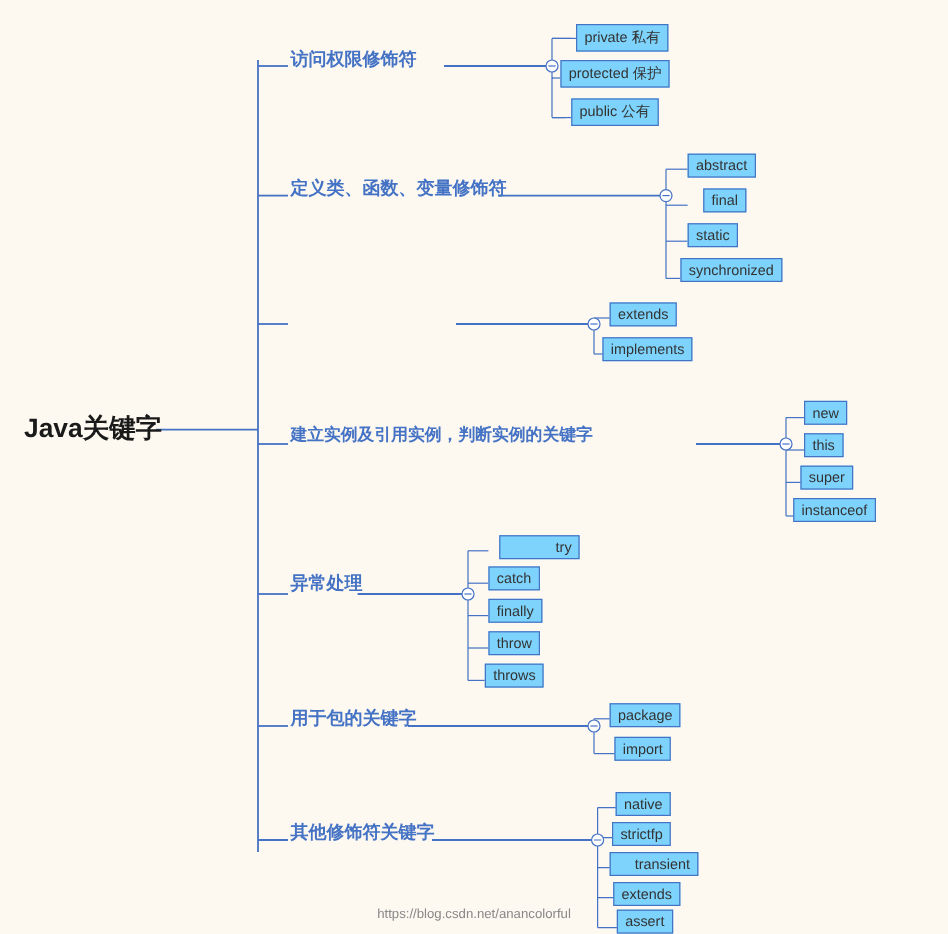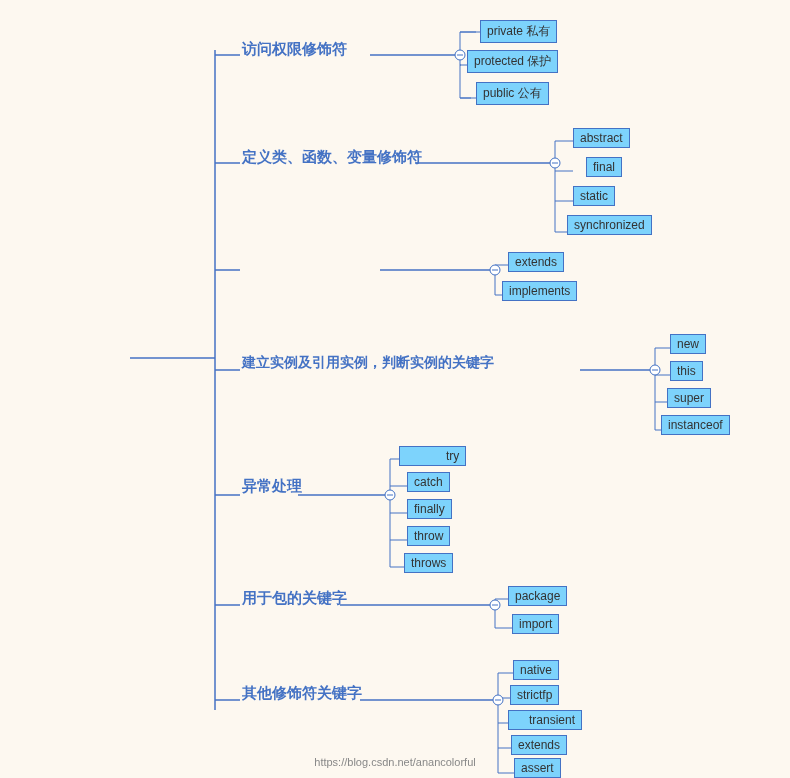--- a/index.html
+++ b/index.html
@@ -153,20 +153,21 @@
     <circle cx="390" cy="495" r="5" fill="white" stroke="#4472c4" stroke-width="1"></circle>
     <line x1="387" y1="495" x2="393" y2="495" stroke="#4472c4" stroke-width="1"></line>
 
     <circle cx="495" cy="605" r="5" fill="white" stroke="#4472c4" stroke-width="1"></circle>
     <line x1="492" y1="605" x2="498" y2="605" stroke="#4472c4" stroke-width="1"></line>
 
     <circle cx="498" cy="700" r="5" fill="white" stroke="#4472c4" stroke-width="1"></circle>
     <line x1="495" y1="700" x2="501" y2="700" stroke="#4472c4" stroke-width="1"></line>
   </svg>
 
+  <div class="root-node" style="top: 342px; left: 20px;">Java关键字</div>
 
   <div class="branch-label" style="top: 40px; left: 242px;">访问权限修饰符</div>
 
   <div class="leaf-node" style="top: 20px; left: 480px;">private 私有</div>
   <div class="leaf-node" style="top: 50px; left: 467px;">protected 保护</div>
   <div class="leaf-node" style="top: 82px; left: 476px;">public 公有</div>
 
   <div class="branch-label" style="top: 148px; left: 242px;">定义类、函数、变量修饰符</div>
   <div class="leaf-node" style="top: 128px; left: 573px;">abstract</div>
   <div class="leaf-node" style="top: 157px; left: 586px;">final</div>
@@ -176,21 +177,21 @@
   <div class="leaf-node" style="top: 252px; left: 508px;">extends</div>
   <div class="leaf-node" style="top: 281px; left: 502px;">implements</div>
 
   <div class="branch-label" style="top: 354px; left: 242px; font-size: 14px;">建立实例及引用实例，判断实例的关键字</div>
   <div class="leaf-node" style="top: 334px; left: 670px;">new</div>
   <div class="leaf-node" style="top: 361px; left: 670px;">this</div>
   <div class="leaf-node" style="top: 388px; left: 667px;">super</div>
   <div class="leaf-node" style="top: 415px; left: 661px;">instanceof</div>
 
   <div class="branch-label" style="top: 477px; left: 242px;">异常处理</div>
-  <div class="leaf-node" style="top: 446px; left: 399px; padding-left: 46px;">try</div>
+  <div class="leaf-node" style="top: 446px; left: 416px; padding-left: 46px;">try</div>
   <div class="leaf-node" style="top: 472px; left: 407px;">catch</div>
   <div class="leaf-node" style="top: 499px; left: 407px;">finally</div>
   <div class="leaf-node" style="top: 526px; left: 407px;">throw</div>
   <div class="leaf-node" style="top: 553px; left: 404px;">throws</div>
 
   <div class="branch-label" style="top: 589px; left: 242px;">用于包的关键字</div>
   <div class="leaf-node" style="top: 586px; left: 508px;">package</div>
   <div class="leaf-node" style="top: 614px; left: 512px;">import</div>
 
   <div class="branch-label" style="top: 684px; left: 242px;">其他修饰符关键字</div>

